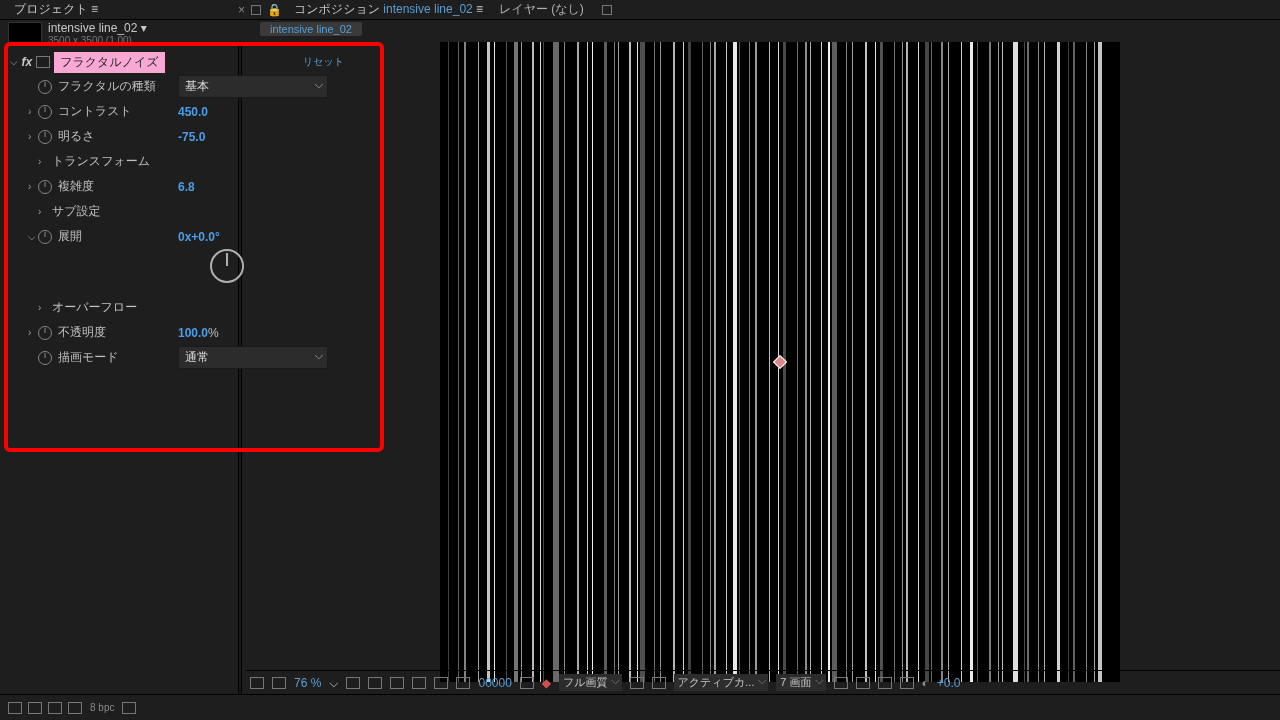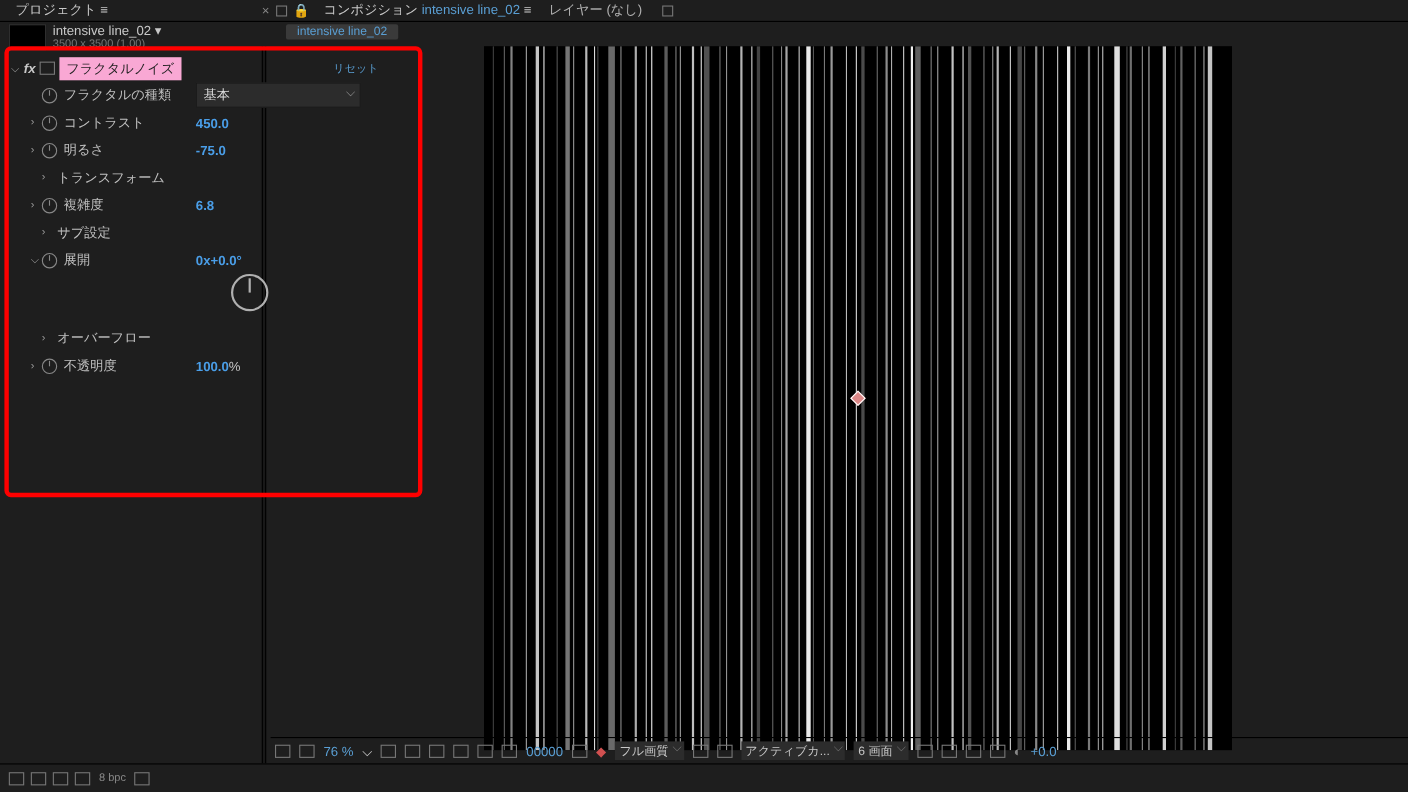--- a/index.html
+++ b/index.html
@@ -149,20 +149,26 @@
   <div class="prop-row group-row">
     <span class="twirl">›</span>
     <span class="label">オーバーフロー</span>
   </div>
   <div class="prop-row">
     <span class="twirl">›</span>
     <span class="stopwatch"></span>
     <span class="label">不透明度</span>
     <span class="value">100.0</span>
       <span class="pct">%</span>
+  </div>
+  <div class="prop-row">
+    <span class="twirl"></span>
+      <span class="stopwatch"></span>
+    <span class="label">描画モード</span>
+    <span class="dropdown">通常</span>
   </div>
 </div>
 
 <div class="viewer">
   <div class="marker"></div>
 <div class="line" style="left: 8px; width: 1px; opacity: 0.25;"></div>
     <div class="line" style="left: 18px; width: 1px; opacity: 0.38;"></div>
     <div class="line" style="left: 24px; width: 2px; opacity: 0.51;"></div>
     <div class="line" style="left: 38px; width: 1px; opacity: 0.64;"></div>
     <div class="line" style="left: 47px; width: 3px; opacity: 0.77;"></div>
@@ -249,21 +255,21 @@
   <span class="ico"></span>
   <span class="ico"></span>
   <span class="ico"></span>
   <span class="link">00000</span>
   <span class="ico"></span>
   <span style="color:#d05050;">◆</span>
   <span class="dropdown-sm">フル画質</span>
   <span class="ico"></span>
   <span class="ico"></span>
   <span class="dropdown-sm">アクティブカ...</span>
-  <span class="dropdown-sm">6 画面</span>
+  <span class="dropdown-sm">7 画面</span>
   <span class="ico"></span>
   <span class="ico"></span>
   <span class="ico"></span>
   <span class="ico"></span>
   <span style="color:#888;">◐</span>
   <span class="link">+0.0</span>
 </div>
 
 <div class="bottom-bar">
   <div class="icon-row">

